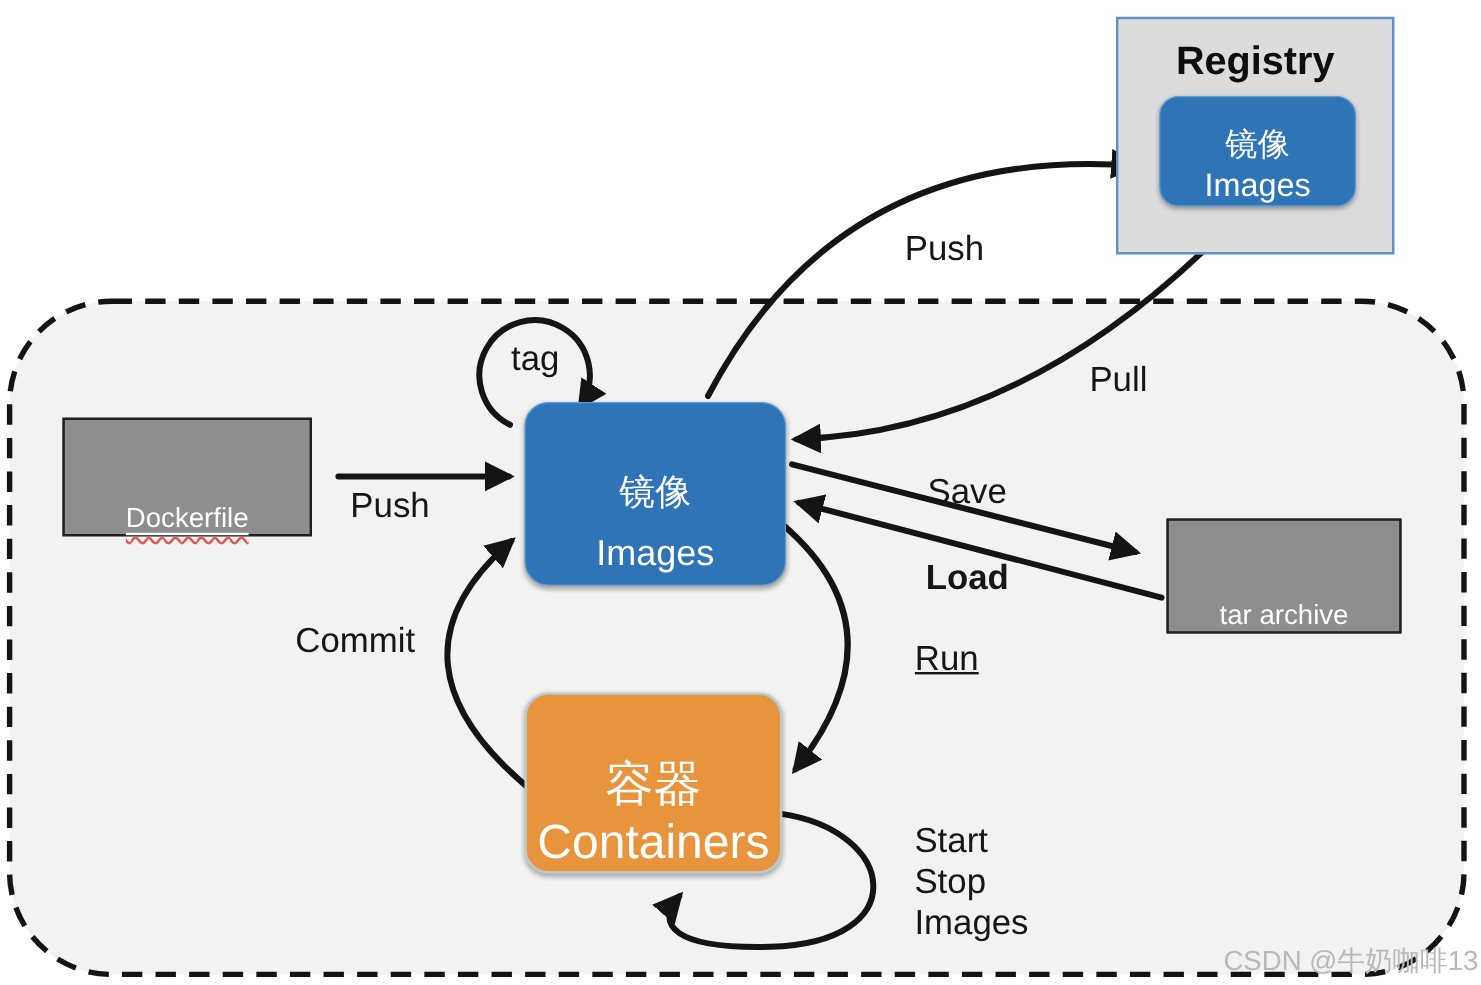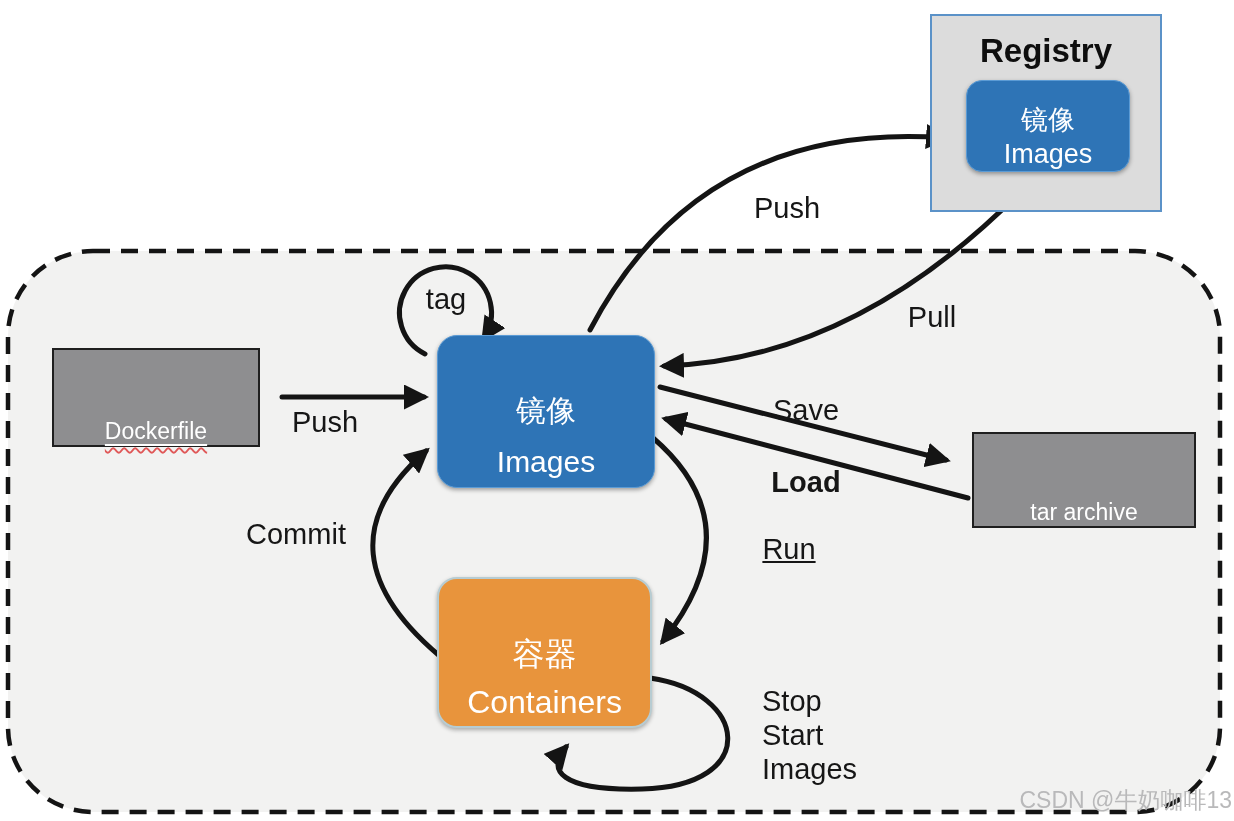--- a/index.html
+++ b/index.html
@@ -17,24 +17,24 @@
   .box{position:absolute;display:flex;flex-direction:column;align-items:center;justify-content:flex-end;text-align:center;}
   .registry{left:930px;top:14px;width:232px;height:198px;background:var(--c-registry);
             border:2.5px solid var(--c-registryBorder);justify-content:flex-start;}
   .registry-title{margin-top:16px;font-size:33px;font-weight:bold;color:#0e0e0e;}
   .bluebox{background:var(--c-blue);border:1.5px solid var(--c-blueBorder);border-radius:16px;
            color:#fff;box-shadow:0 2px 4px rgba(0,0,0,.35);}
   .registry-images{left:966px;top:80px;width:164px;height:92px;font-size:27px;line-height:34px;}
   .images-main{left:437px;top:335px;width:218px;height:153px;border-radius:20px;font-size:30px;line-height:51px;}
   .containers-main{left:437px;top:577px;width:215px;height:151px;background:var(--c-orange);
                    border:2px solid var(--c-orangeBorder);border-radius:20px;color:#fff;
-                   font-size:32px;line-height:48px;box-shadow:0 2px 4px rgba(0,0,0,.3);}
+                   font-size:40px;line-height:48px;box-shadow:0 2px 4px rgba(0,0,0,.3);}
   .graybox{background:var(--c-gray);border:2.5px solid var(--c-grayBorder);color:#fff;font-size:23px;}
   .dockerfile{left:52px;top:348px;width:208px;height:99px;}
-  .tar{left:972px;top:432px;width:224px;height:96px;}
+  .tar{left:972px;top:432px;width:196px;height:96px;}
   .df-outer{text-decoration-line:underline;text-decoration-style:wavy;text-decoration-color:var(--c-squiggle);
             text-decoration-thickness:2px;text-underline-offset:8px;}
   .df-inner{text-decoration-line:underline;text-decoration-style:solid;text-decoration-color:#fff;
             text-decoration-thickness:2px;text-underline-offset:5px;}
   .lbl{position:absolute;font-size:29px;text-align:center;white-space:nowrap;}
   .lbl-tag{left:408px;top:283px;width:76px;}
   .lbl-build{left:280px;top:406px;width:90px;}
   .lbl-push{left:737px;top:192px;width:100px;}
   .lbl-pull{left:882px;top:301px;width:100px;}
   .lbl-save{left:756px;top:394px;width:100px;}
@@ -96,20 +96,20 @@
 
   <div class="lbl lbl-tag">tag</div>
   <div class="lbl lbl-build">Push</div>
   <div class="lbl lbl-push">Push</div>
   <div class="lbl lbl-pull">Pull</div>
   <div class="lbl lbl-save">Save</div>
   <div class="lbl lbl-load">Load</div>
   <div class="lbl lbl-run">Run</div>
   <div class="lbl lbl-commit">Commit</div>
   <div class="lbl lbl-lifecycle">
+    <div>Start</div>
     <div>Stop</div>
-    <div>Start</div>
     <div>Images</div>
   </div>
 
   <div class="watermark">CSDN @牛奶咖啡13</div>
 
 </div>
 
 </body></html>

